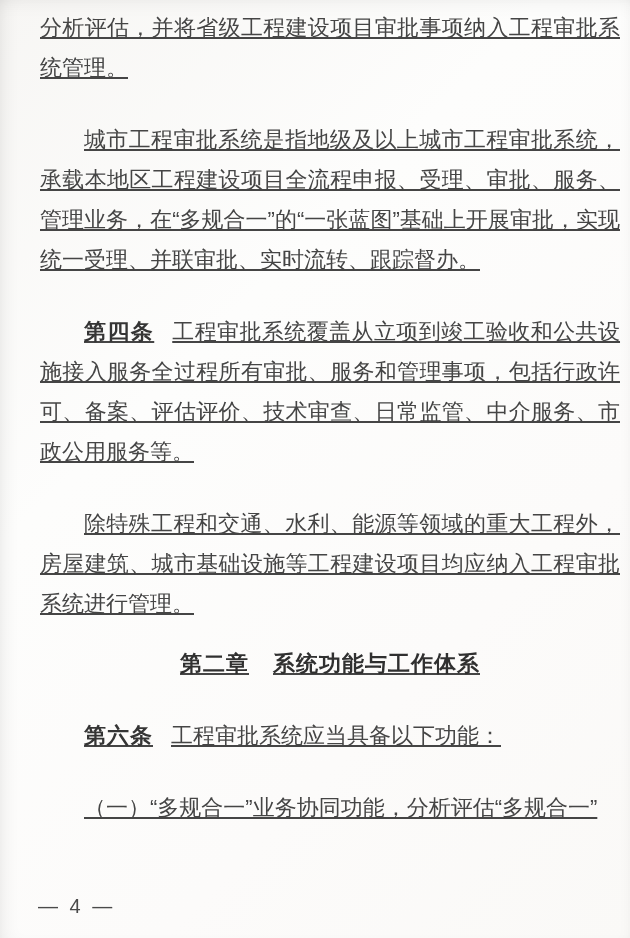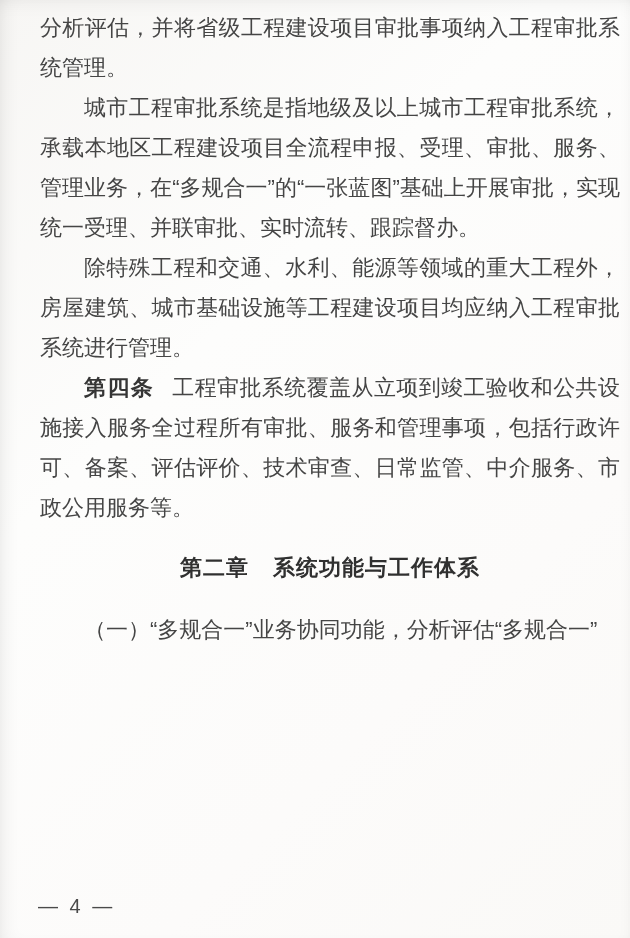--- a/index.html
+++ b/index.html
@@ -17,32 +17,34 @@
     position: relative;
     box-sizing: border-box;
     width: 630px;
     height: 938px;
     padding: 8px 10px 0 40px;
     background: linear-gradient(135deg, #f7f6f4 0%, #fdfdfc 35%, #fcfbfa 70%, #faf9f7 100%);
     box-shadow: inset 14px 0 20px -14px rgba(0,0,0,0.10),
                 inset 0 14px 20px -14px rgba(0,0,0,0.07),
                 inset -10px 0 16px -12px rgba(0,0,0,0.05);
     color: #454545;
+    text-decoration: underline;
   }
   .para {
     margin: 0;
     width: 580px;
     font-size: 22px;
     line-height: 40px;
     text-align: justify;
     text-justify: inter-ideograph;
     color: #454545;
   }
   .para.indent {
     text-indent: 44px;
+    margin-top: 32px;
   }
   .lead {
     font-weight: bold;
     color: #353535;
     margin-right: 18px;
     letter-spacing: 1px;
   }
   .lead:empty {
     display: none;
     margin: 0;
@@ -72,25 +74,26 @@
 </style>
 </head>
 <body>
 
 <div class="page">
 
   <p class="para"><span>分析评估，并将省级工程建设项目审批事项纳入工程审批系统管理。</span></p>
 
   <p class="para indent"><span>城市工程审批系统是指地级及以上城市工程审批系统，承载本地区工程建设项目全流程申报、受理、审批、服务、管理业务，在“多规合一”的“一张蓝图”基础上开展审批，实现统一受理、并联审批、实时流转、跟踪督办。</span></p>
 
+  <p class="para indent"><b class="lead">第四条</b><span>工程审批系统覆盖从立项到竣工验收和公共设施接入服务全过程所有审批、服务和管理事项，包括行政许可、备案、评估评价、技术审查、日常监管、中介服务、市政公用服务等。</span></p>
+
   <p class="para indent"><span>除特殊工程和交通、水利、能源等领域的重大工程外，房屋建筑、城市基础设施等工程建设项目均应纳入工程审批系统进行管理。</span></p>
-
-  <p class="para indent"><b class="lead">第四条</b><span>工程审批系统覆盖从立项到竣工验收和公共设施接入服务全过程所有审批、服务和管理事项，包括行政许可、备案、评估评价、技术审查、日常监管、中介服务、市政公用服务等。</span></p>
 
 
   <h2 class="chapter"><span class="chapter-number">第二章</span><span class="chapter-title">系统功能与工作体系</span></h2>
 
+  <p class="para indent"><b class="lead">第六条</b><span>工程审批系统应当具备以下功能：</span></p>
 
   <p class="para indent"><span>（一）“多规合一”业务协同功能，分析评估“多规合一”</span></p>
 
   <div class="footer">— 4 —</div>
 
 </div>
 
 </body></html>

